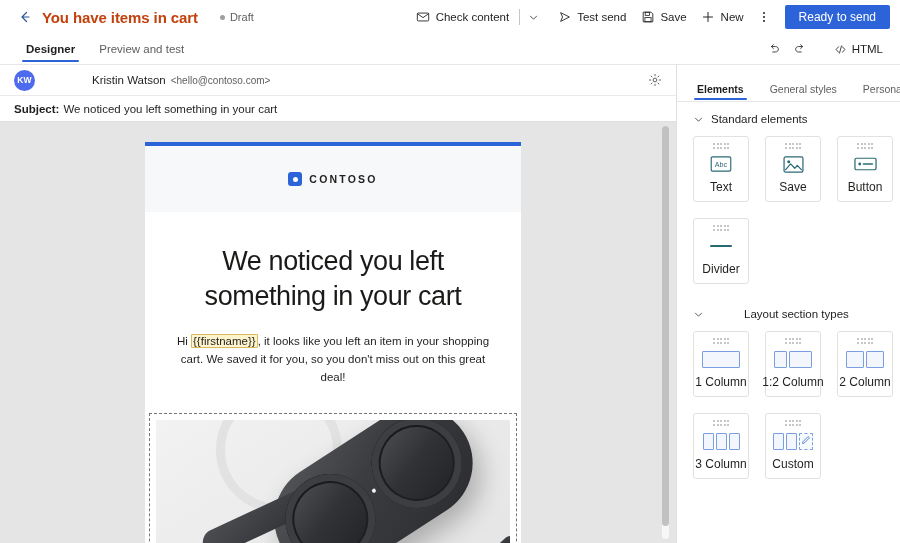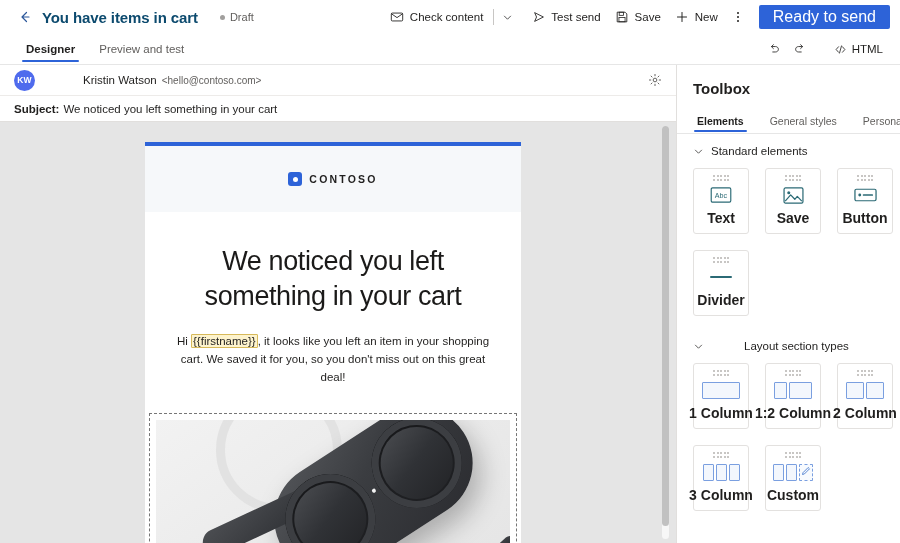--- a/index.html
+++ b/index.html
@@ -18,21 +18,21 @@
     height: 34px; flex: 0 0 34px;
     display: flex; align-items: center;
     padding: 0 10px 0 14px;
     background: #ffffff;
   }
   .back-btn {
     width: 22px; height: 22px; display: flex; align-items: center; justify-content: center;
     color: #2b579a; cursor: pointer; flex: 0 0 auto;
   }
   .doc-title {
-    font-size: 15px; font-weight: 600; color: #0c4a6e;
+    font-size: 15px; font-weight: 600; color: #c2410c;
     margin-left: 6px; white-space: nowrap; letter-spacing: -0.1px;
   }
   .status-chip {
     display: flex; align-items: center; gap: 5px;
     margin-left: 22px; font-size: 11px; color: #605e5c; white-space: nowrap;
   }
   .status-dot { width: 5px; height: 5px; border-radius: 50%; background: #a19f9d; display: inline-block; }
 
   .topbar-spacer { flex: 1 1 auto; }
 
@@ -50,21 +50,21 @@
     width: 22px; height: 26px; display: flex; align-items: center; justify-content: center;
     cursor: pointer; border-radius: 2px; margin-left: 2px;
   }
   .dots-v { display: flex; flex-direction: column; gap: 2px; align-items: center; }
   .dots-v i { width: 2px; height: 2px; background: #201f1e; border-radius: 50%; display: block; }
 
   .primary-btn {
     margin-left: 10px;
     height: 24px; padding: 0 14px;
     background: #2d63d8; color: #ffffff;
-    font-size: 16px; font-weight: 400;
+    font-size: 12px; font-weight: 400;
     border: none; border-radius: 2px; cursor: pointer;
     display: flex; align-items: center; white-space: nowrap;
   }
 
   
   .tabrow {
     height: 31px; flex: 0 0 31px;
     display: flex; align-items: flex-end;
     padding: 0 10px 0 18px;
     background: #ffffff;
@@ -103,21 +103,21 @@
     display: flex; align-items: center;
     padding: 0 10px 0 14px;
     border-bottom: 1px solid #edebe9; background: #ffffff;
   }
   .avatar {
     width: 21px; height: 21px; border-radius: 50%;
     background: #4f6bed; color: #ffffff;
     font-size: 8.5px; font-weight: 700; letter-spacing: 0.2px;
     display: flex; align-items: center; justify-content: center; flex: 0 0 auto;
   }
-  .sender-name { font-size: 11.5px; color: #201f1e; white-space: nowrap; padding-left: 48px; }
+  .sender-name { font-size: 11.5px; color: #201f1e; margin-left: 9px; white-space: nowrap; padding-left: 48px; }
   .sender-email { font-size: 10px; color: #605e5c; margin-left: 5px; white-space: nowrap; }
   .sender-spacer { flex: 1 1 auto; }
   .gear-btn {
     width: 22px; height: 22px; display: flex; align-items: center; justify-content: center;
     cursor: pointer; border-radius: 2px; color: #605e5c;
   }
 
   .subject-row {
     height: 26px; flex: 0 0 26px;
     display: flex; align-items: center;
@@ -256,21 +256,21 @@
   .tcard {
     width: 56px; height: 66px;
     border: 1px solid #e3e1df; border-radius: 3px; background: #ffffff;
     display: flex; flex-direction: column; align-items: center;
     padding-top: 6px; cursor: grab;
   }
   .grip { display: grid; grid-template-columns: repeat(5, 2px); gap: 1.5px; }
   .grip i { width: 2px; height: 2px; background: #c8c6c4; display: block; }
   .grip i:nth-child(n+6) { background: #c8c6c4; }
   .tcard-ico { flex: 1 1 auto; display: flex; align-items: center; justify-content: center; color: #2b6a75; }
-  .tcard-label { font-size: 14px; color: #201f1e; padding-bottom: 7px; white-space: nowrap; font-weight: bold; }
+  .tcard-label { font-size: 12px; color: #201f1e; padding-bottom: 7px; white-space: nowrap; }
 
   .lcard-ico { flex: 1 1 auto; display: flex; align-items: center; justify-content: center; gap: 2px; }
   .col {
     border: 1px solid #7a9fe0; background: #f3f7fd; border-radius: 1px; height: 17px;
   }
   .col.dashed { border-style: dashed; position: relative; background: #f7fafe; }
   .pencil {
     position: absolute; left: 50%; top: 50%; transform: translate(-50%,-50%) rotate(0deg);
     color: #4f7fd0;
   }
@@ -445,21 +445,20 @@
 
         </div>
 
         <div class="vscroll">
           <div class="thumb"></div>
         </div>
       </div>
     </div>
 
     <div class="toolbox">
-      <div class="toolbox-title">Toolbox</div>
 
       <div class="toolbox-tabs">
         <div class="tb-tab active">
           <span>Elements</span>
         </div>
         <div class="tb-tab">
           <span>General styles</span>
         </div>
         <div class="tb-tab">
           <span>Personalize</span>

